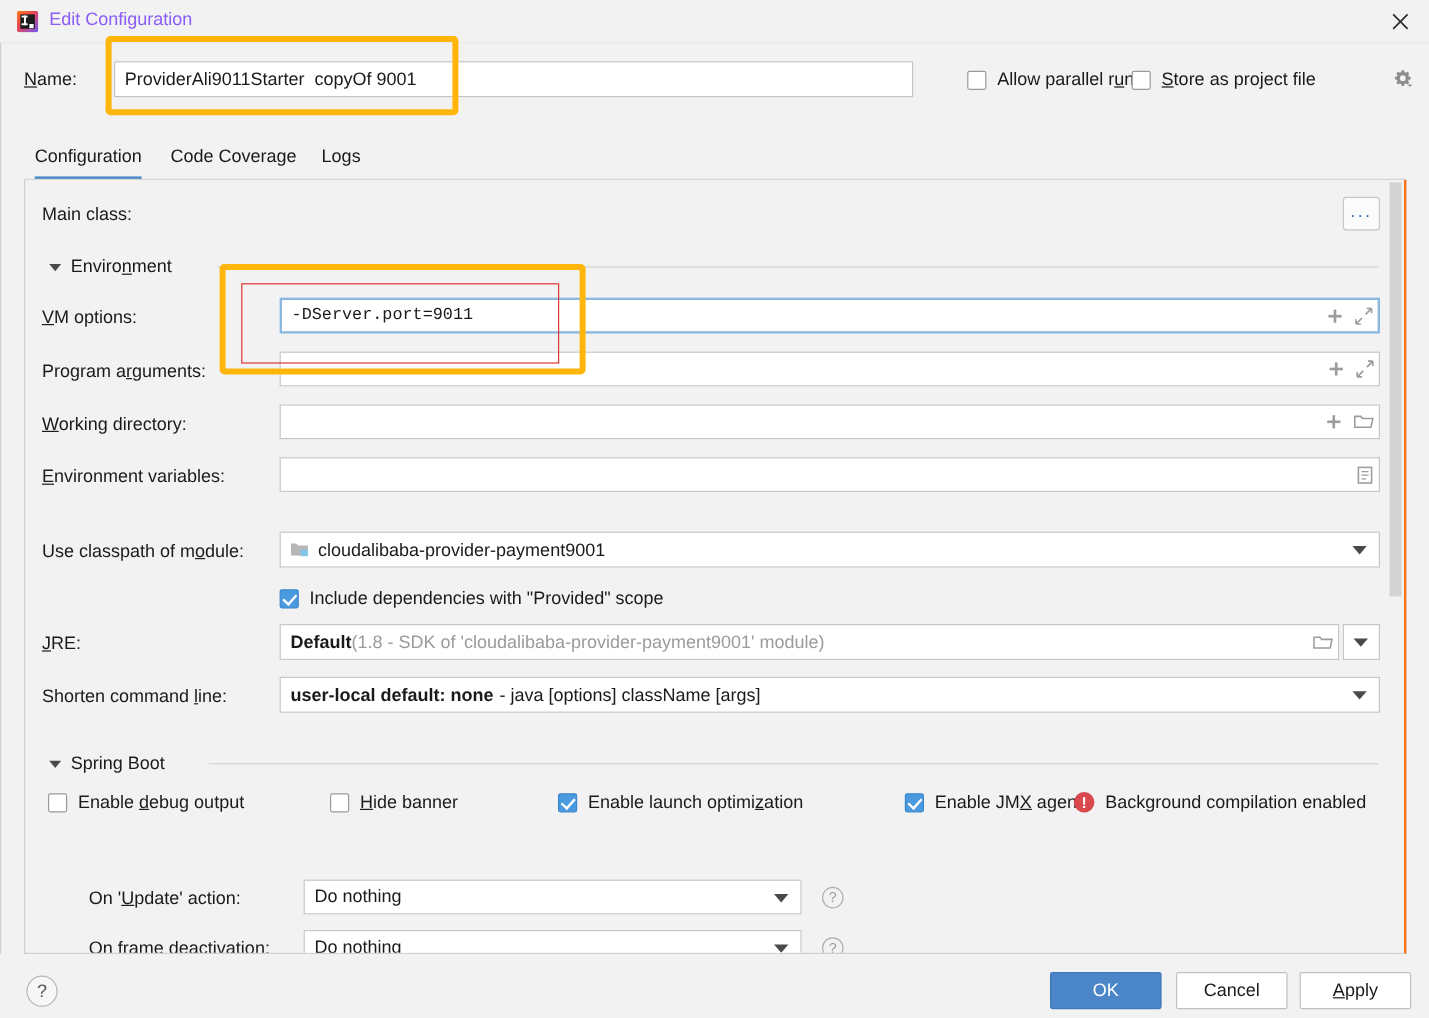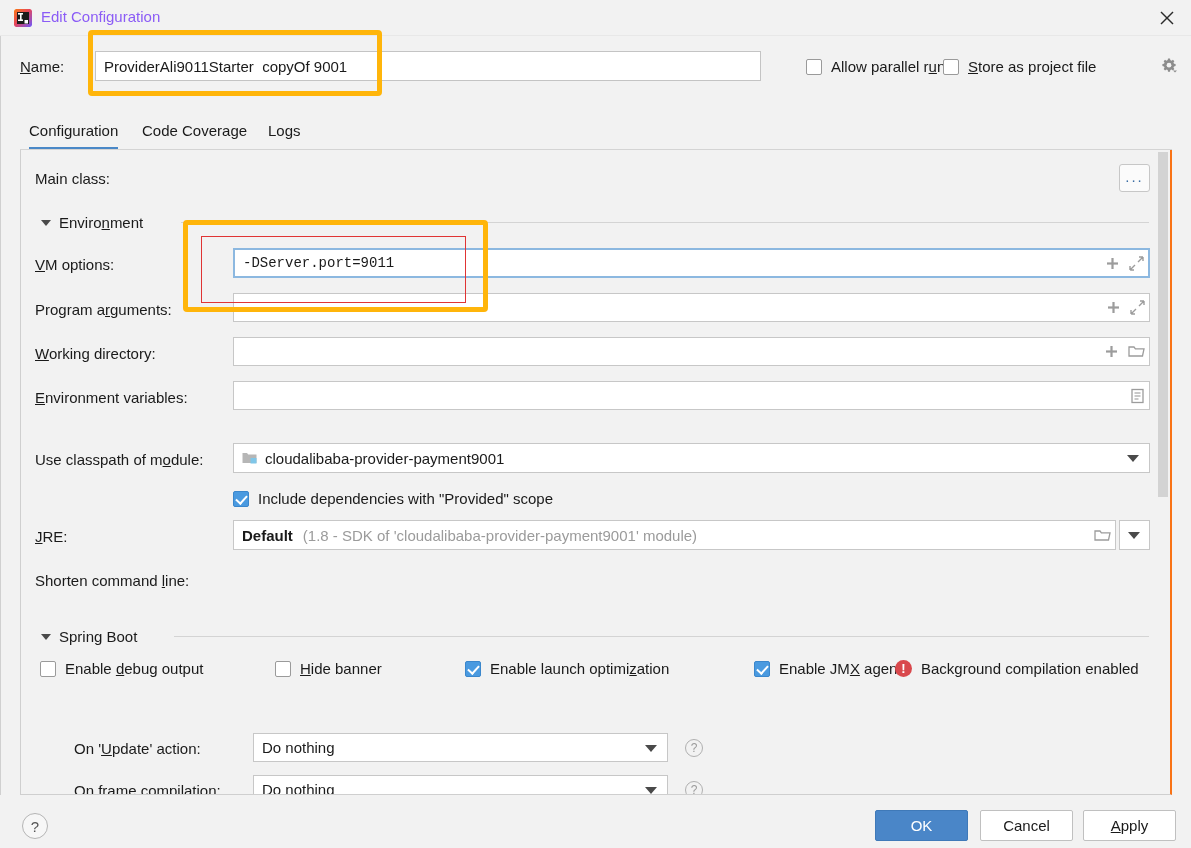--- a/index.html
+++ b/index.html
@@ -419,32 +419,37 @@
     </div>
 
     <div class="chk-row" style="left:212px; top:340px;">
       <span class="chkbox checked"></span>
       <span class="chk-label">Include dependencies with "Provided" scope</span>
     </div>
 
     <div class="lbl" style="left:14px; top:378px;"><span class="u">J</span>RE:</div>
     <div class="field" style="left:212px; top:370px; width:883px; height:30px;">
       <span style="font-weight:bold;">Default</span>
-      <span class="subtle" style="margin-left:10px;text-align:center;">(1.8 - SDK of 'cloudalibaba-provider-payment9001' module)</span>
+      <span class="subtle" style="margin-left:0;text-align:center;">(1.8 - SDK of 'cloudalibaba-provider-payment9001' module)</span>
       <span class="field-icons">
         <svg class="ico" width="17" height="15" viewBox="0 0 17 15">
           <path d="M1 3 L6 3 L7.4 4.8 L16 4.8 L14.5 12 L1 12 Z" fill="none" stroke="#9c9c9c" stroke-width="1.3"></path>
         </svg>
       </span>
     </div>
     <div class="combo" style="left:1098px; top:370px; width:31px; height:30px; padding:0;">
       <span class="combo-arrow" style="right:9px;"></span>
     </div>
 
     <div class="lbl" style="left:14px; top:422px;">Shorten command <span class="u">l</span>ine:</div>
+    <div class="combo" style="left:212px; top:414px; width:917px; height:30px;">
+      <span style="font-weight:bold;">user-local default: none</span>
+      <span class="subtle" style="margin-left:5px;">- java [options] className [args]</span>
+      <span class="combo-arrow"></span>
+    </div>
 
     <div class="section-hdr" style="left:20px; top:478px;">
       <span class="tri"></span>
       <span class="section-title">Spring Boot</span>
     </div>
     <div class="section-line" style="left:153px; top:486px; width:975px;"></div>
 
     <div class="chk-row" style="left:19px; top:510px;">
       <span class="chkbox"></span>
       <span class="chk-label">Enable <span class="u">d</span>ebug output</span>
@@ -466,21 +471,21 @@
       <span class="chk-label">Background compilation enabled</span>
     </div>
 
     <div class="lbl" style="left:53px; top:590px;">On '<span class="u">U</span>pdate' action:</div>
     <div class="combo" style="left:232px; top:583px; width:415px; height:29px;">
       <span>Do nothing</span>
       <span class="combo-arrow"></span>
     </div>
     <div class="help-q" style="position:absolute; left:664px; top:589px;">?</div>
 
-    <div class="lbl" style="left:53px; top:632px;">On frame compilation:</div>
+    <div class="lbl" style="left:53px; top:632px;">On frame deactivation:</div>
     <div class="combo" style="left:232px; top:625px; width:415px; height:29px;">
       <span>Do nothing</span>
       <span class="combo-arrow"></span>
     </div>
     <div class="help-q" style="position:absolute; left:664px; top:631px;">?</div>
 
     <div id="scrolltrack">
       <div id="scrollthumb"></div>
     </div>
   </div>

